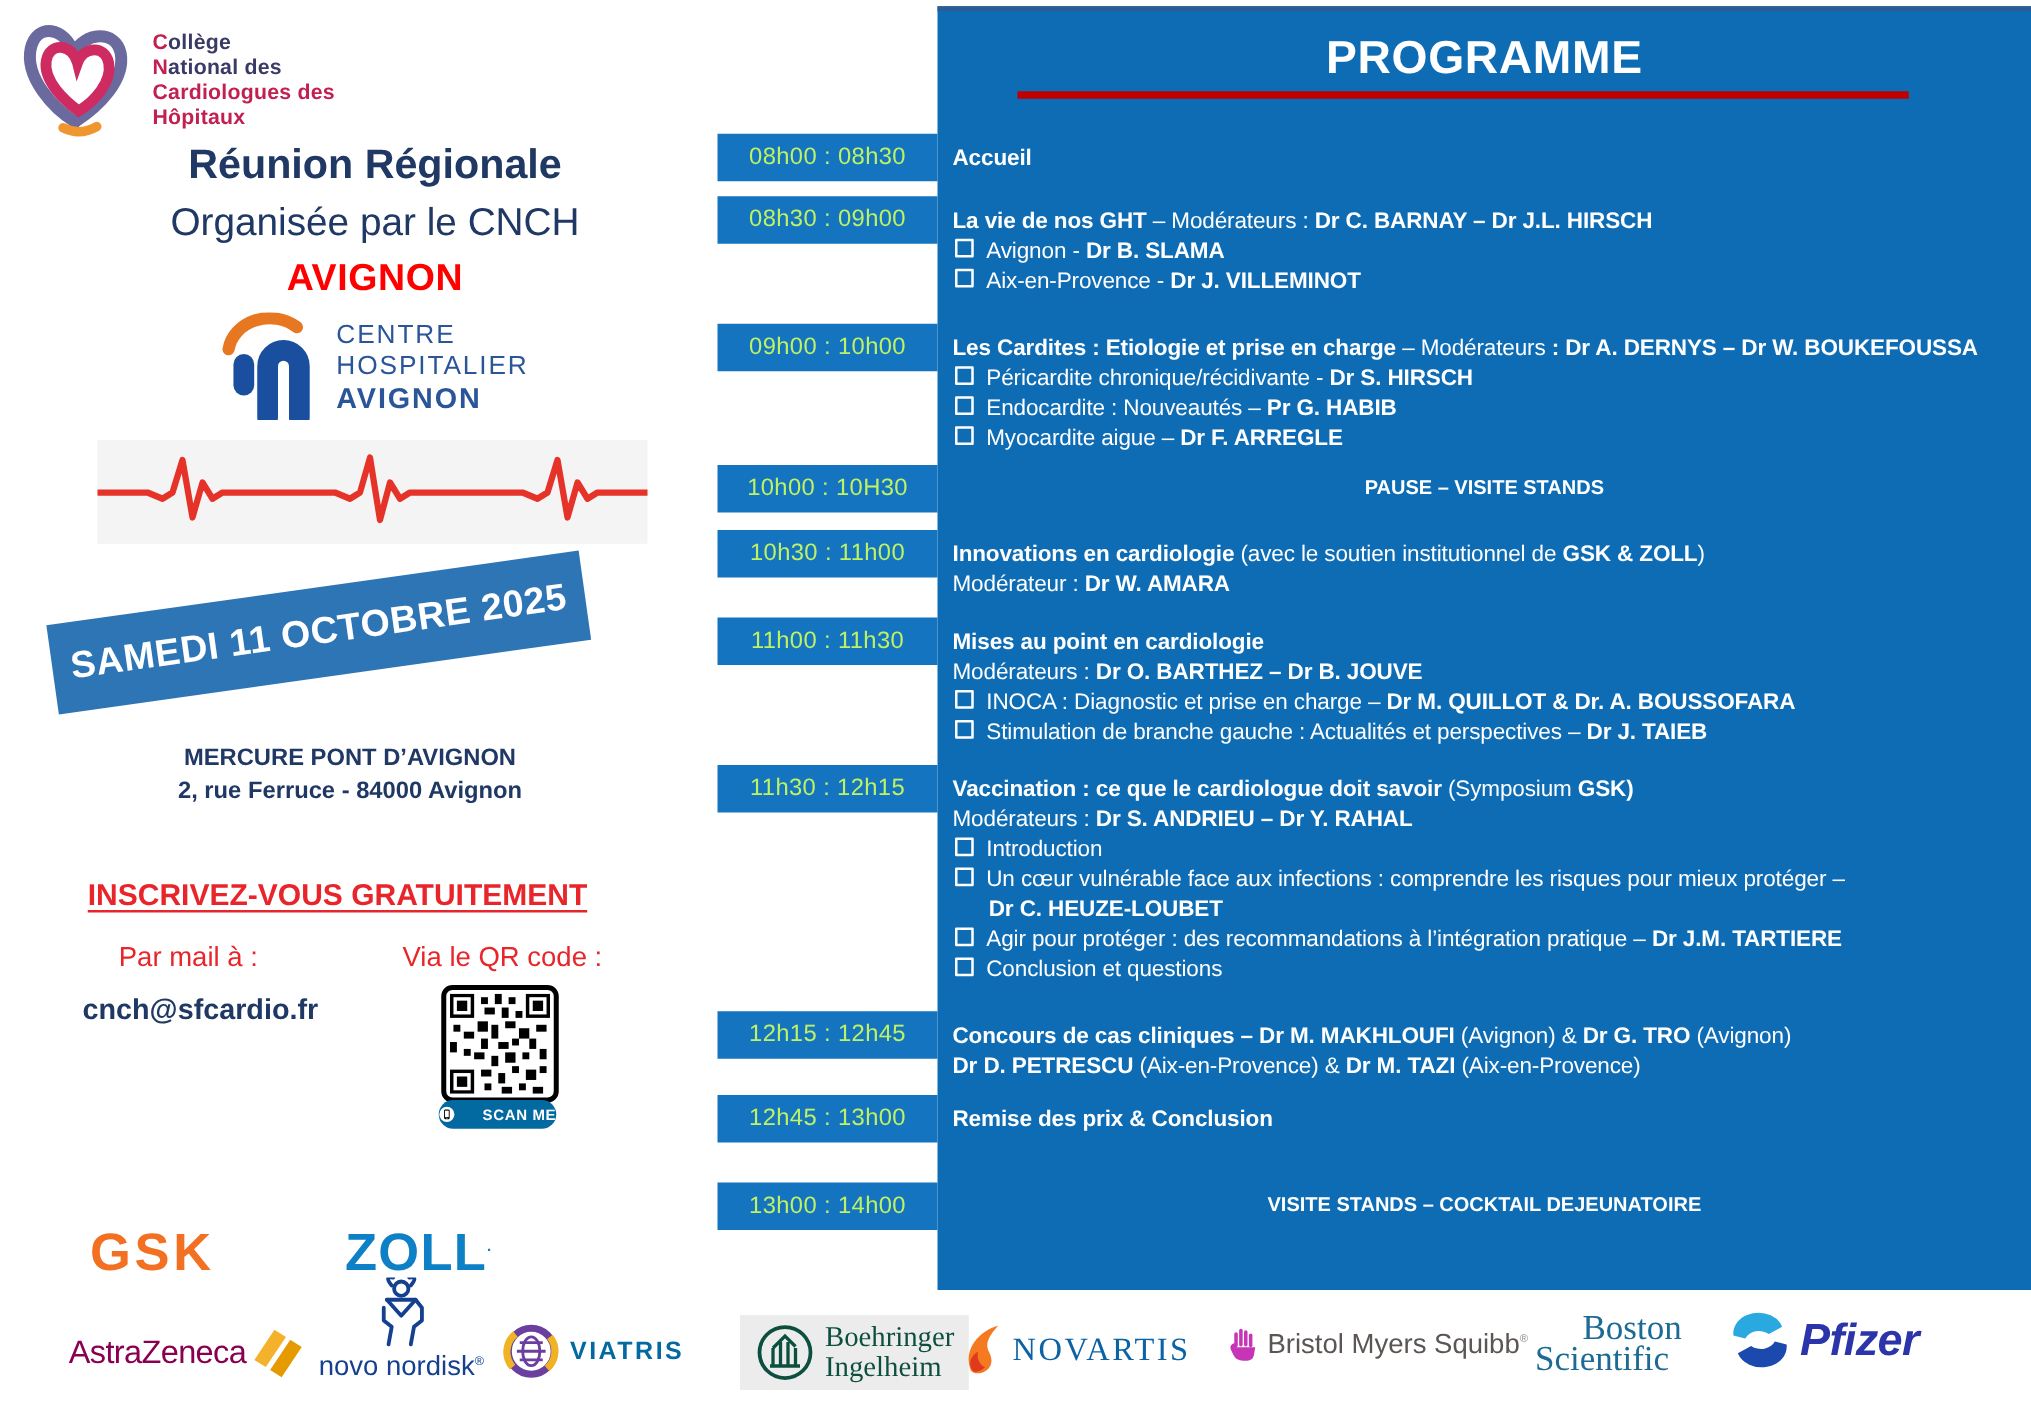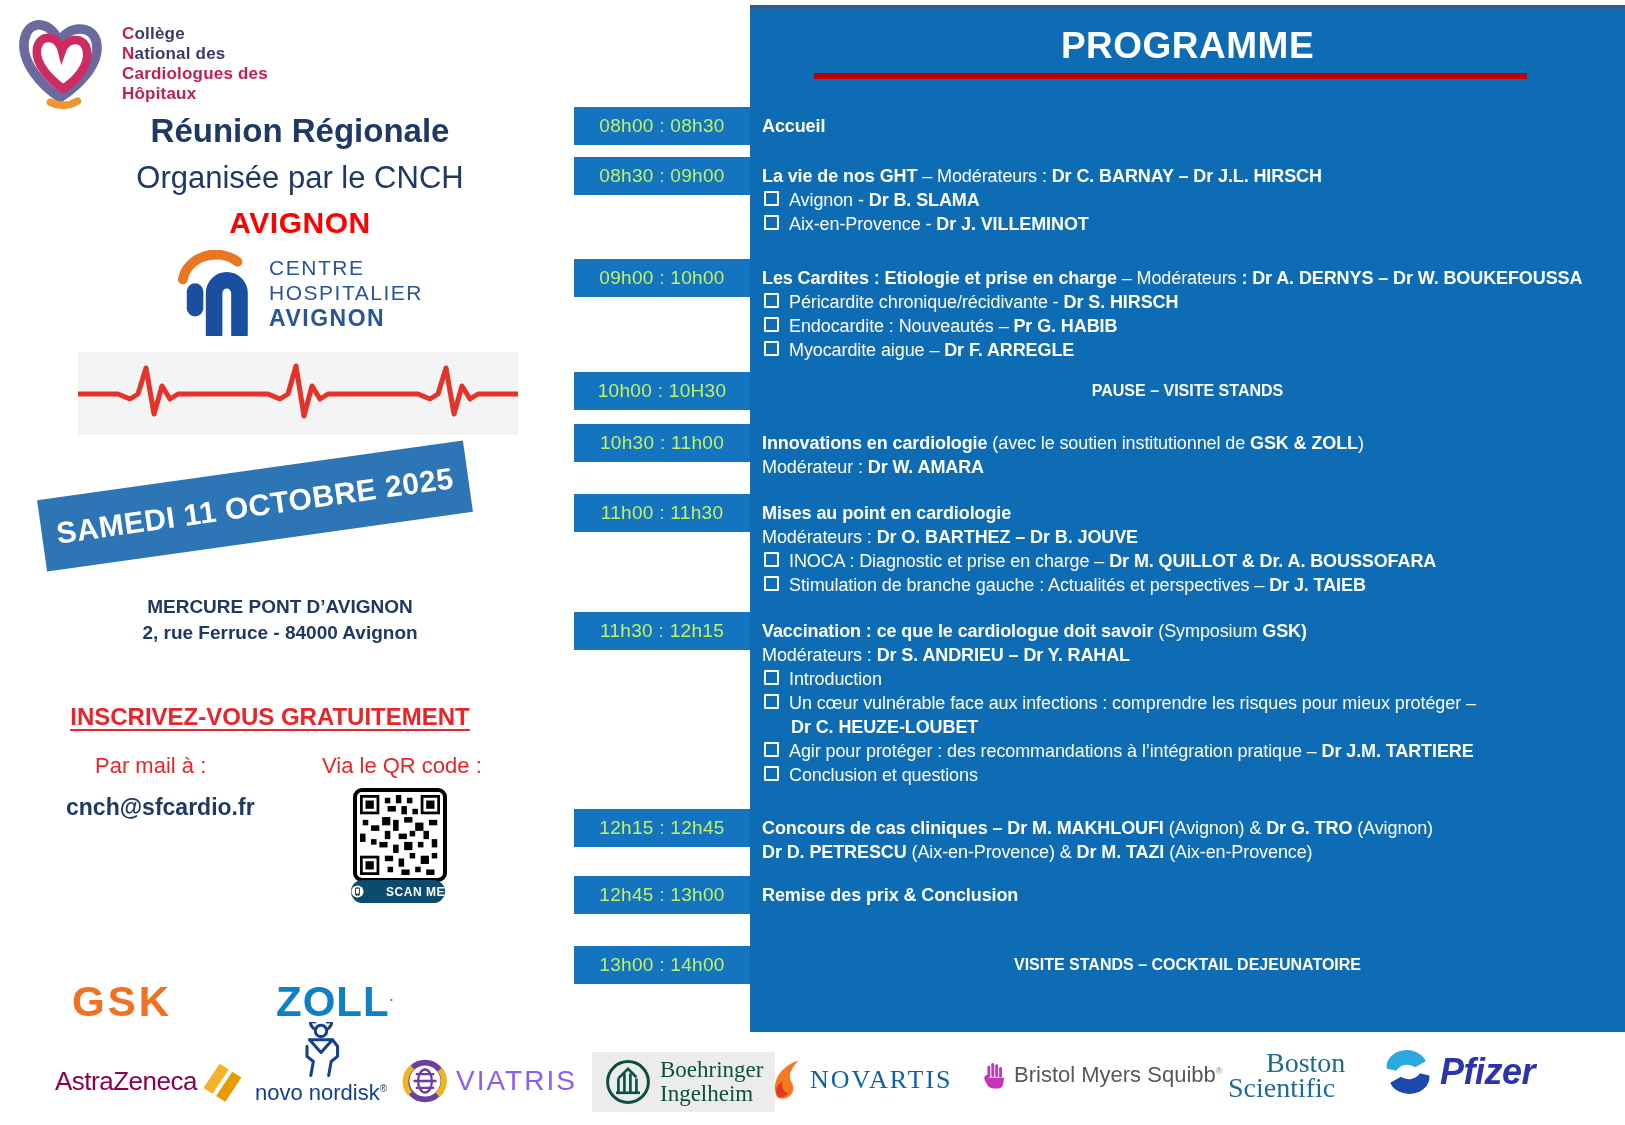--- a/index.html
+++ b/index.html
@@ -48,21 +48,21 @@
   .register{position:absolute;top:703px;left:0;width:540px;text-align:center;
       font-size:24px;font-weight:700;color:#e8252a;text-decoration:underline;
       text-underline-offset:4px;text-decoration-thickness:2px;}
   .mail-label{position:absolute;top:753px;left:95px;font-size:22px;color:#e8252a;}
   .qr-label{position:absolute;top:753px;left:322px;font-size:22px;color:#e8252a;}
   .email{position:absolute;top:794px;left:66px;font-size:23px;font-weight:700;color:#1f3864;}
 
   .qr{position:absolute;top:788px;left:353px;width:80px;height:80px;background:#fff;
       border:4px solid #000;border-radius:9px;padding:3px;}
   .qr svg{width:100%;height:100%;display:block;}
-  .scanme{position:absolute;top:880px;left:351px;width:94px;height:23px;background:#0c4a6e;
+  .scanme{position:absolute;top:880px;left:351px;width:94px;height:23px;background:#0369a1;
       border-radius:12px;display:flex;align-items:center;justify-content:center;gap:22px;
       color:#fff;font-size:12px;font-weight:700;letter-spacing:.5px;}
   .scanme svg{width:13px;height:13px;}
 
   .gsk{position:absolute;top:978px;left:72px;font-size:42px;font-weight:700;
       color:#f36f21;letter-spacing:3px;}
   .zoll{position:absolute;top:978px;left:276px;font-size:42px;font-weight:700;
       color:#0d80c6;letter-spacing:1px;}
   .zoll sup{font-size:12px;}
 
@@ -86,21 +86,21 @@
       margin-right:10px;margin-left:2px;}
 
   
   .sp{position:absolute;display:flex;align-items:center;}
   .az{left:55px;top:1058px;}
   .az .word{font-size:26px;color:#8a0051;letter-spacing:-.5px;}
   .novo{left:255px;top:1022px;flex-direction:column;align-items:center;}
   .novo .word{font-size:22px;color:#14408f;margin-top:2px;}
   .novo sup{font-size:10px;}
   .viatris{left:402px;top:1058px;}
-  .viatris .word{font-size:28px;font-weight:400;color:#8b5cf6;letter-spacing:2px;margin-left:8px;}
+  .viatris .word{font-size:20px;font-weight:700;color:#0369a1;letter-spacing:2px;margin-left:8px;}
   .boeh{left:592px;top:1052px;background:#ececec;padding:6px 12px;}
   .boeh .words{font-family:"Liberation Serif",serif;font-size:23px;line-height:24px;color:#0d4f3f;margin-left:8px;}
   .novartis{left:772px;top:1060px;}
   .novartis .word{font-family:"Liberation Serif",serif;font-size:26px;color:#0b63a5;letter-spacing:2px;margin-left:8px;}
   .bms{left:982px;top:1060px;}
   .bms .word{font-size:22px;color:#5b5653;margin-left:6px;}
   .bms sup{font-size:9px;color:#8a8683;}
   .boston{left:1228px;top:1050px;font-family:"Liberation Serif",serif;color:#1d6a94;line-height:25px;font-size:28px;}
   .boston .bl1{margin-left:38px;}
   .pfizer{left:1382px;top:1048px;}

